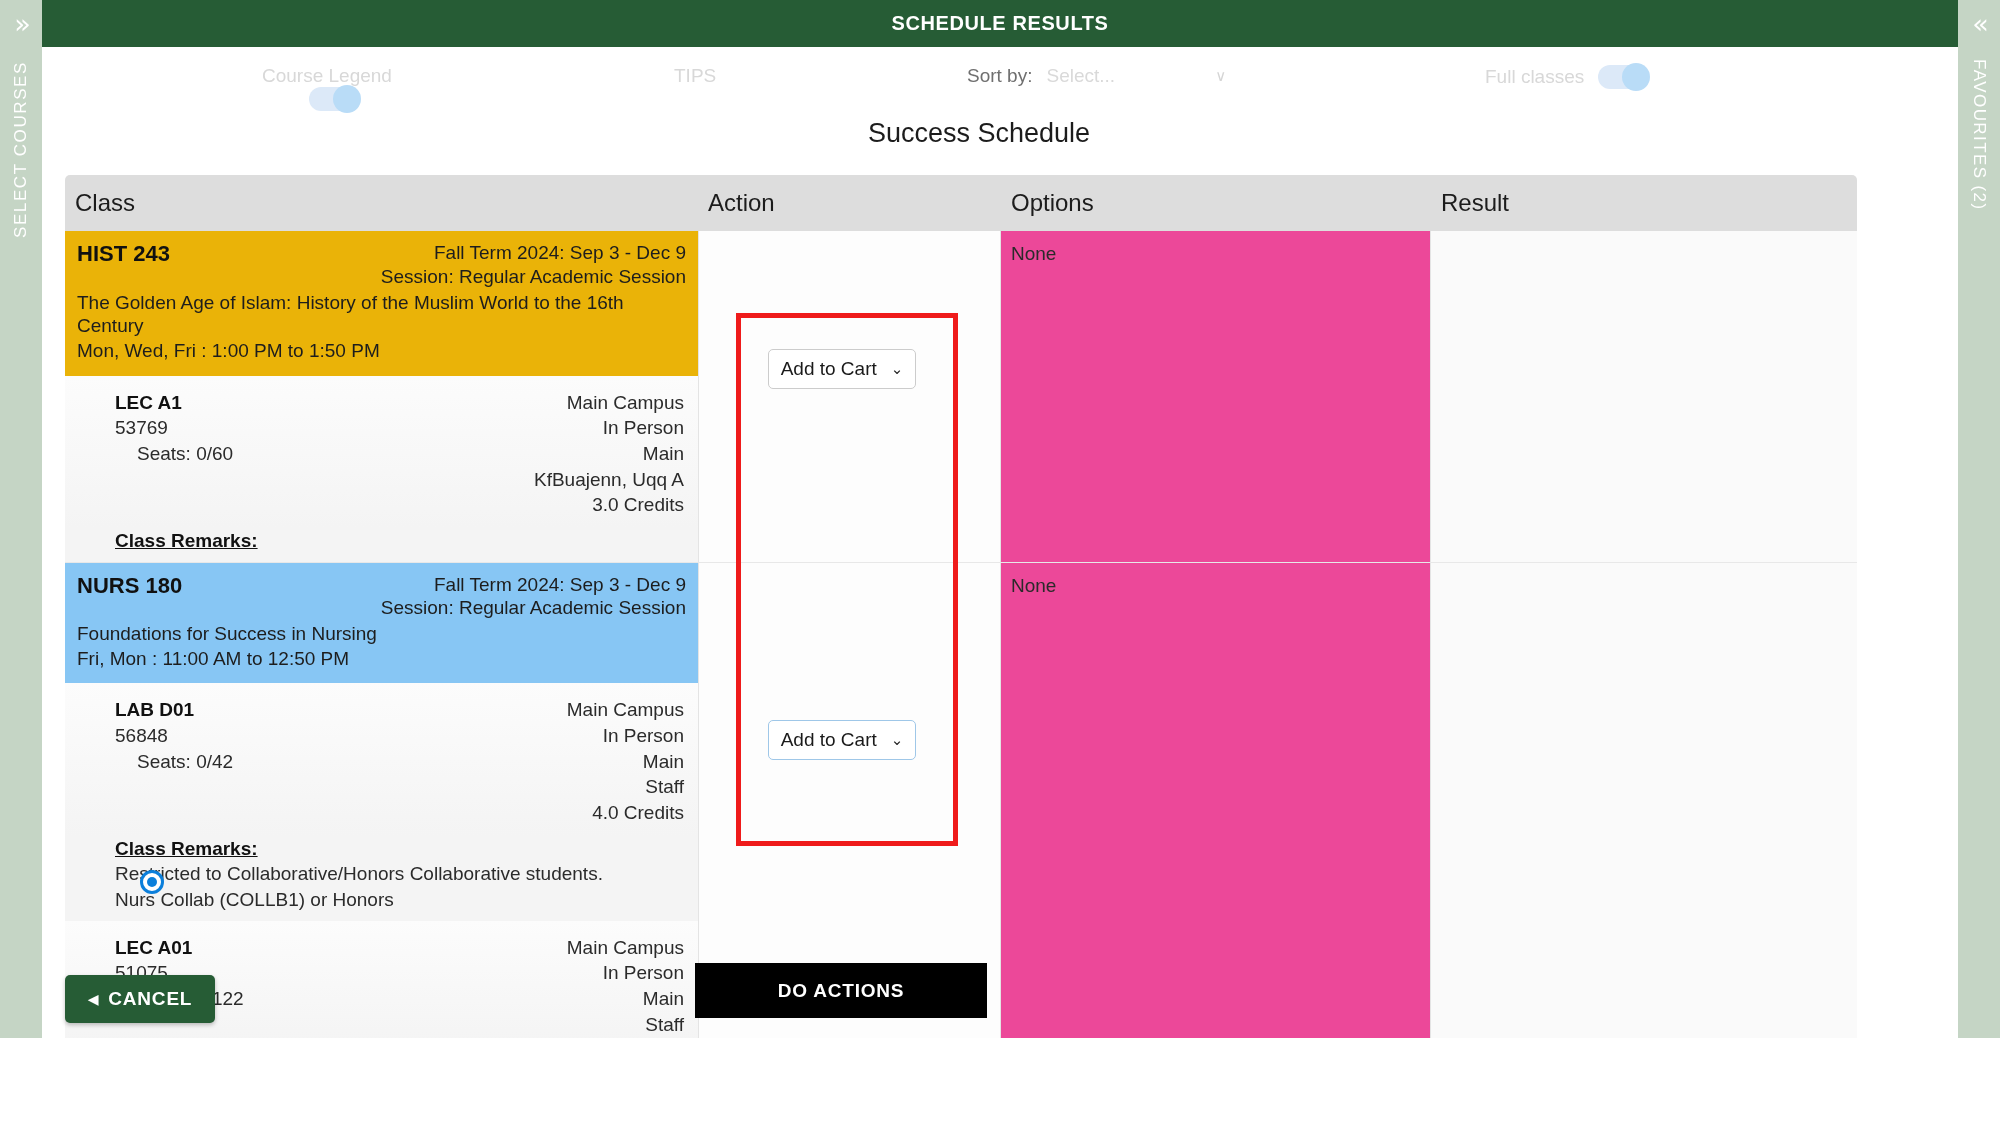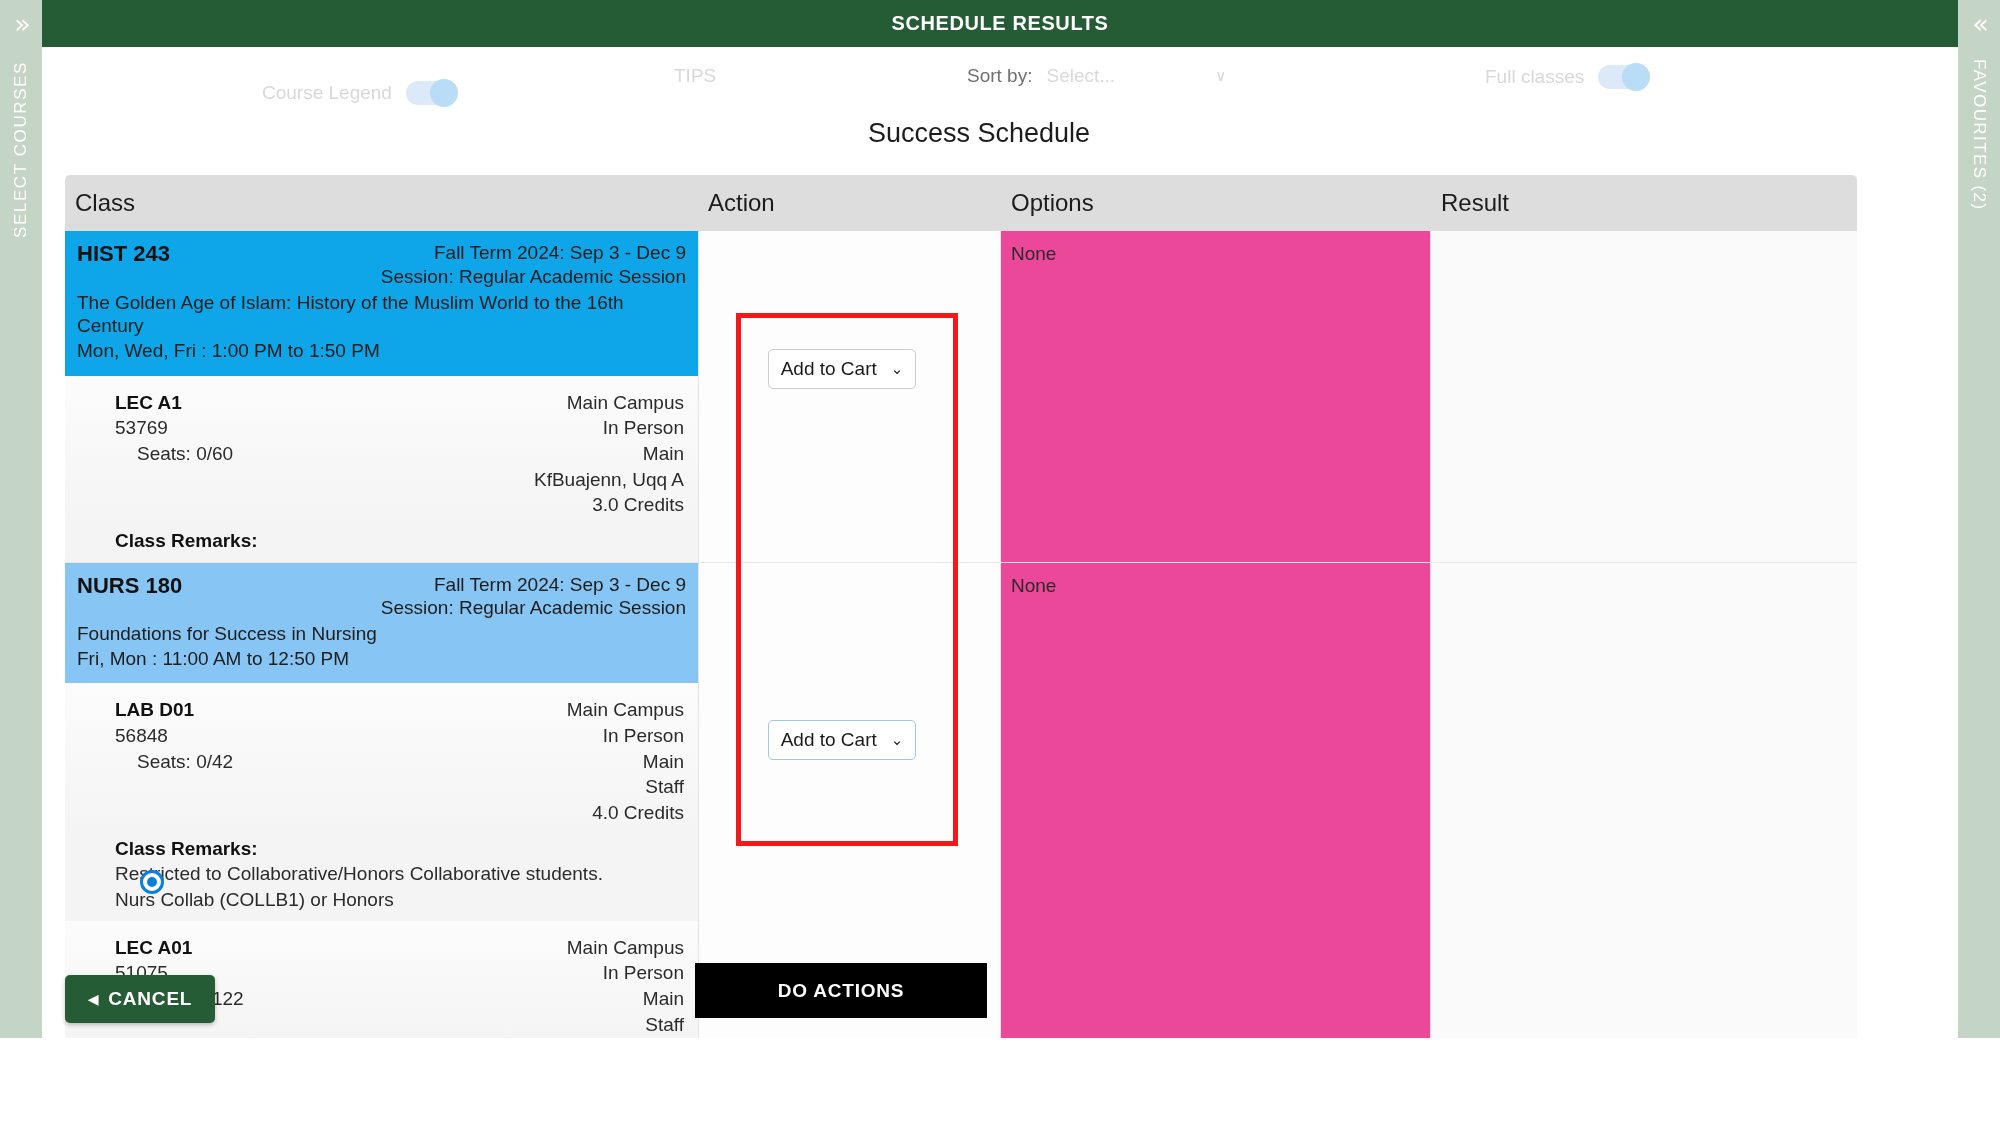--- a/index.html
+++ b/index.html
@@ -148,21 +148,21 @@
     padding: 12px 0 0 10px;
   }
   .cell-result { width: 426px; background: #fafafa; }
   .opts-text { font-size: 19px; color: #2a2a2a; }
 
   
   .course-band {
     padding: 10px 12px 12px 12px;
     position: relative;
   }
-  .band-hist { background: #0ea5e9; }
+  .band-hist { background: #eab308; }
   .band-nurs { background: #87c6f4; }
   .band-top { display: flex; justify-content: space-between; align-items: flex-start; }
   .course-code { font-size: 22px; font-weight: bold; color: #111; }
   .band-right { text-align: right; }
   .band-right div { font-size: 19px; color: #1d1d1d; line-height: 1.25; }
   .course-title { font-size: 19px; color: #1d1d1d; line-height: 1.25; margin-top: 2px; max-width: 600px; }
   .course-meet { font-size: 19px; color: #1d1d1d; line-height: 1.3; margin-top: 1px; }
 
   
   .section-block {
@@ -172,21 +172,21 @@
     position: relative;
   }
   .sec-left { padding-left: 38px; }
   .sec-code { font-size: 19px; font-weight: bold; color: #111; line-height: 1.35; }
   .sec-line { font-size: 19px; color: #2b2b2b; line-height: 1.35; }
   .sec-seats { font-size: 19px; color: #2b2b2b; line-height: 1.35; padding-left: 22px; }
   .sec-right { text-align: right; padding-right: 2px; }
   .sec-right div { font-size: 19px; color: #2b2b2b; line-height: 1.35; }
 
   .remarks-wrap { padding: 0 12px 8px 50px; background: #f4f4f4; position: relative; }
-  .remarks-label { font-size: 19px; font-weight: bold; color: #111; line-height: 1.35; }
+  .remarks-label { font-size: 19px; font-weight: bold; color: #111; line-height: 1.35; text-decoration: underline; }
   .remarks-line { font-size: 19px; color: #2b2b2b; line-height: 1.35; }
 
   .radio {
     position: absolute; left: 75px;
     width: 24px; height: 24px; border-radius: 50%;
     border: 3px solid #0b7fdb; background: #ffffff;
   }
   .radio::after {
     content: ""; position: absolute; left: 4px; top: 4px;
     width: 10px; height: 10px; border-radius: 50%; background: #0b7fdb;
@@ -269,21 +269,21 @@
   <div class="right-rail">
     <div class="rail-chevron-right">«</div>
     <div class="rail-label-right">FAVOURITES (2)</div>
   </div>
 
   <div class="topbar">
     <div class="topbar-title">SCHEDULE RESULTS</div>
   </div>
 
   <div class="toolbar">
-    <div class="tb-item" style="left:220px; top:34px;">
+    <div class="tb-item" style="left:220px; top:18px;flex-direction:column;">
       <span class="tb-text">Course Legend</span>
       <span class="toggle">
         <span class="knob"></span>
       </span>
     </div>
 
     <div class="tb-item" style="left:632px; top:18px;">
       <span class="tb-text">TIPS</span>
     </div>
 

